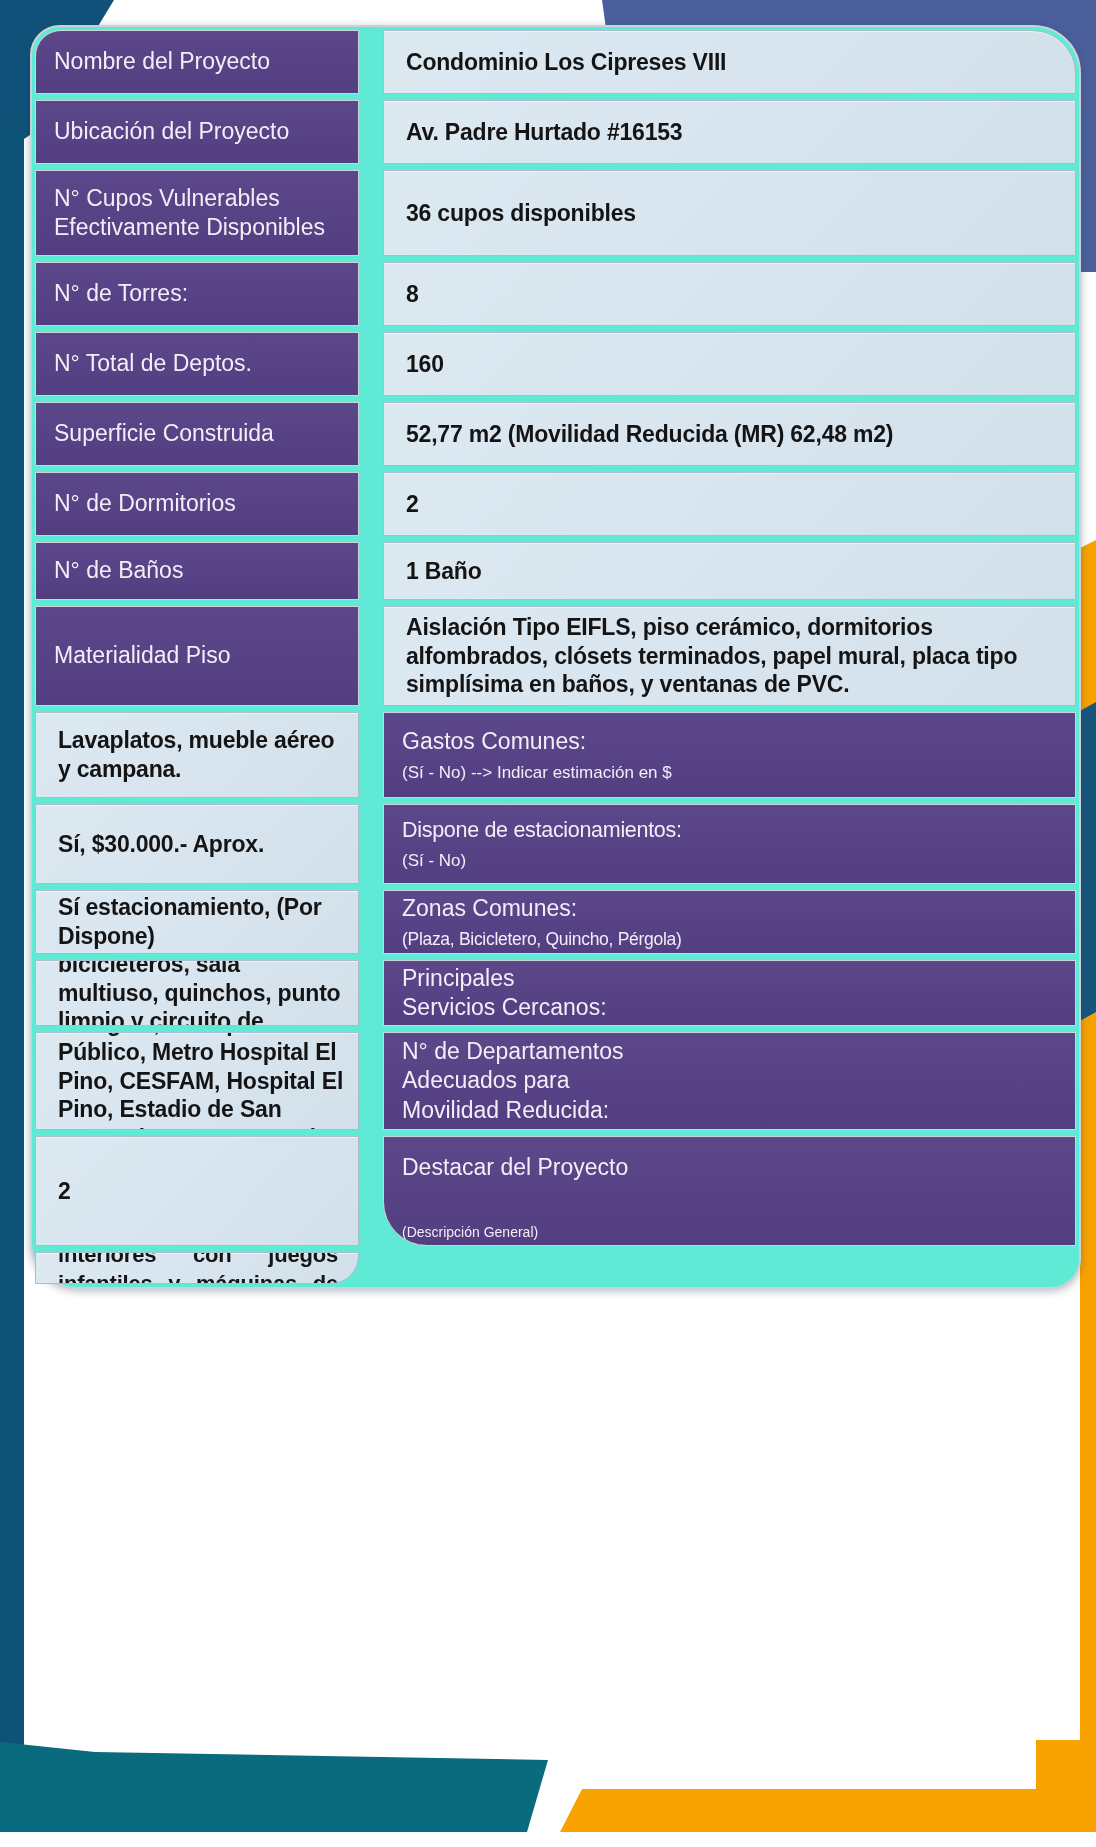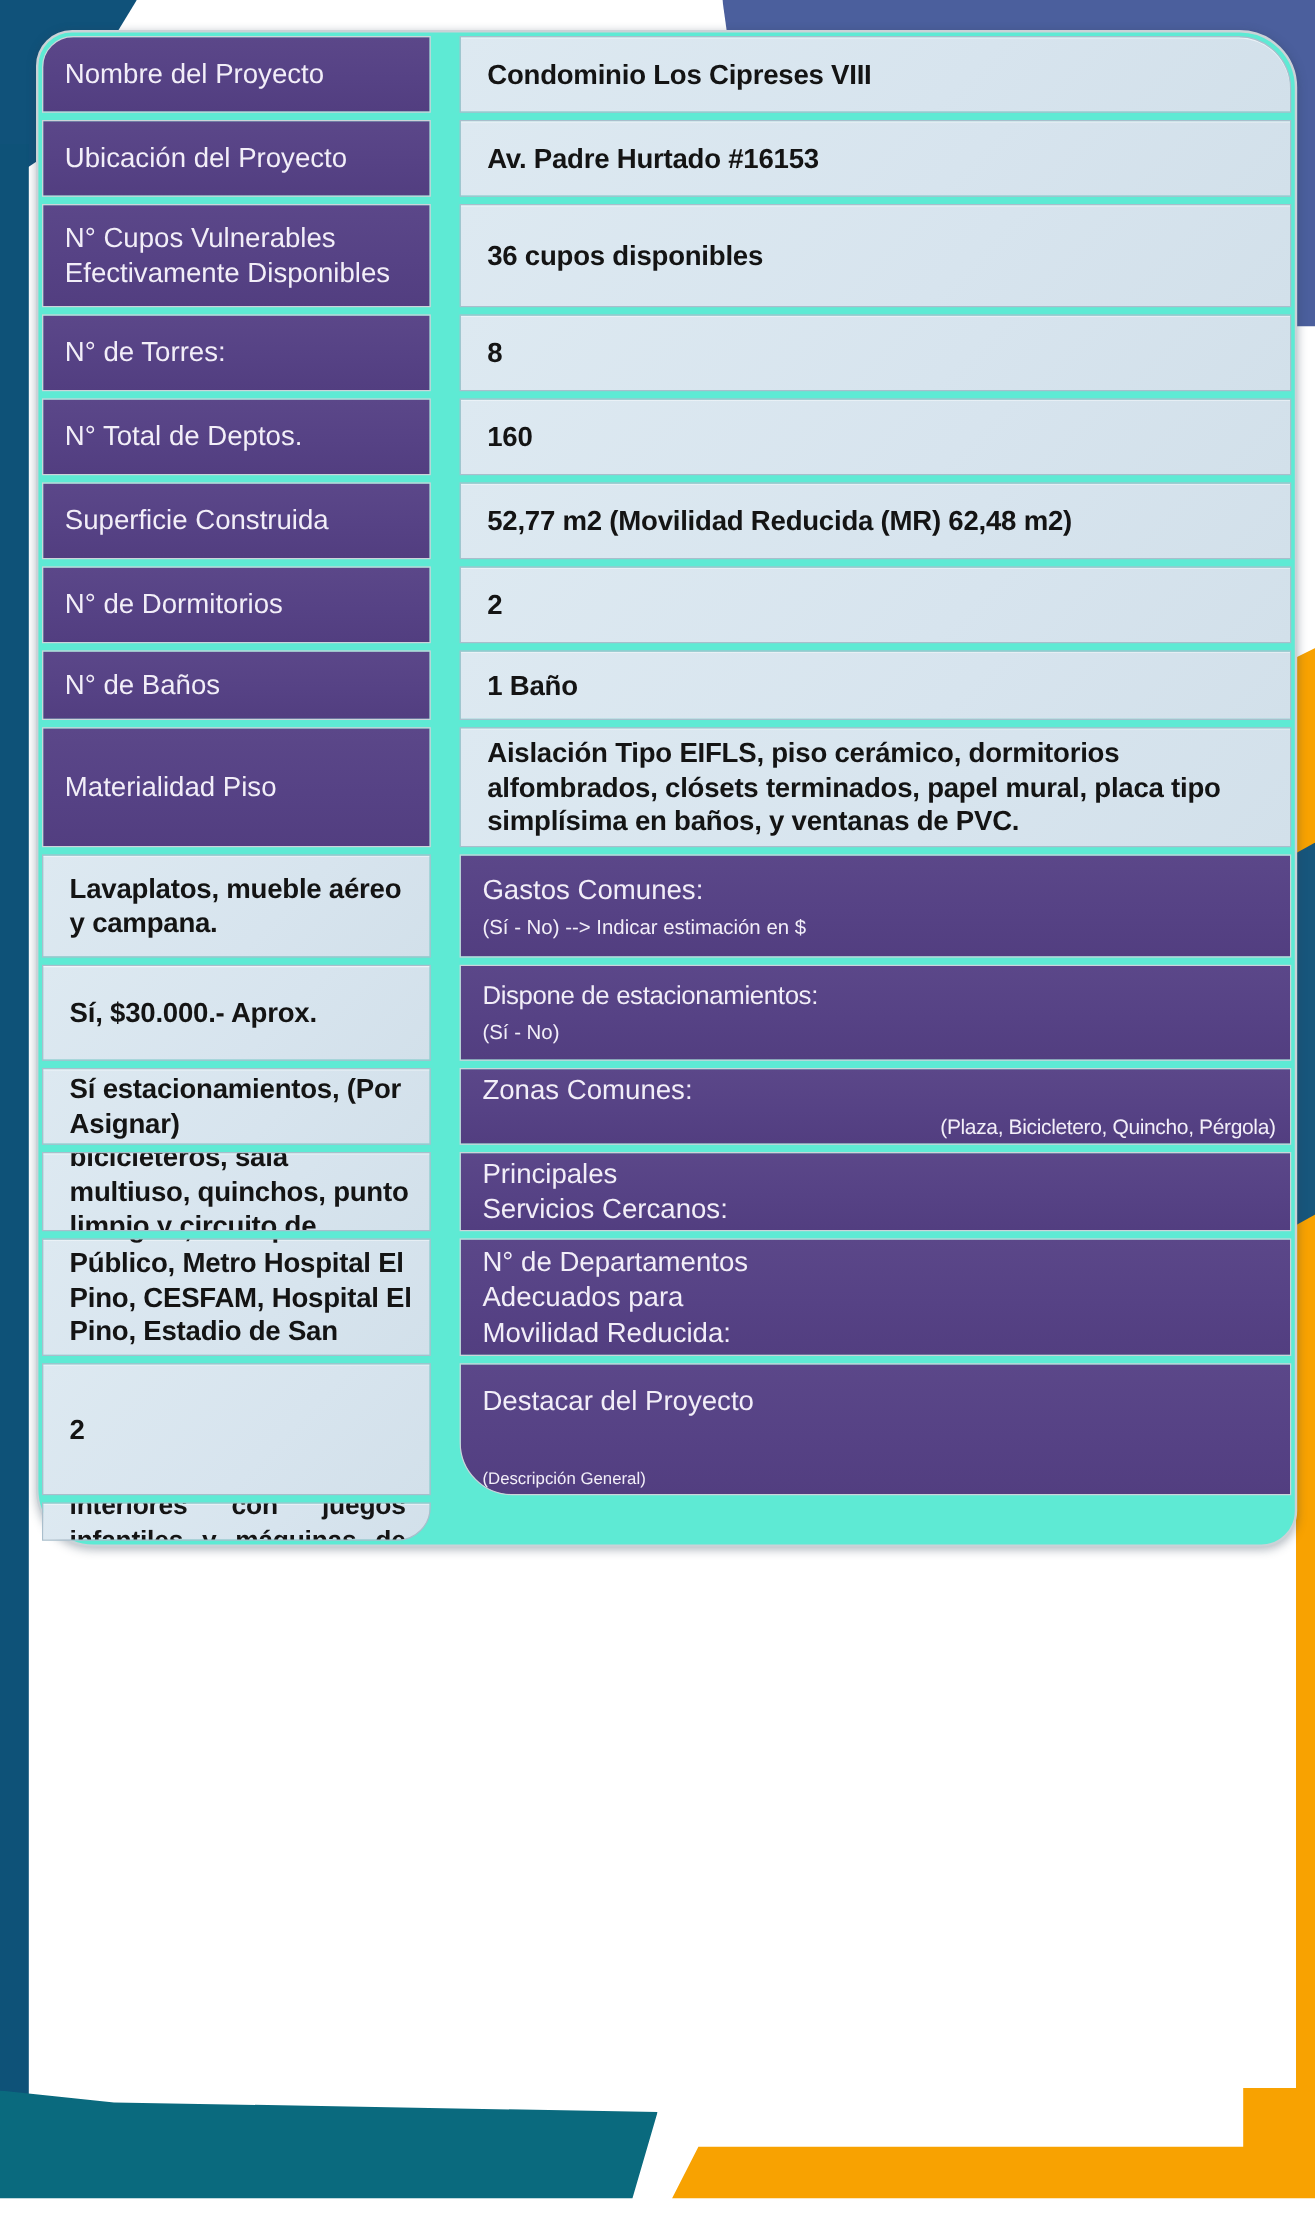--- a/index.html
+++ b/index.html
@@ -45,21 +45,21 @@
 
   
   .r1.cell-label{border-top-left-radius:26px;}
   .r1.cell-value{border-top-right-radius:44px;}
   .r16.cell-label{border-bottom-left-radius:44px;}
   .r16.cell-value{border-bottom-right-radius:28px;}
 
   
   .r11.cell-label .sub,.r12.cell-label .sub{font-size:17px;}
   .r12.cell-label .main{font-size:21.5px;letter-spacing:-0.3px;}
-  .r13.cell-label .sub{font-size:17.5px;letter-spacing:-0.3px;text-align:right;}
+  .r13.cell-label .sub{font-size:17.5px;letter-spacing:-0.3px;}
   .r9.cell-value,.r13.cell-value,.r14.cell-value{font-size:23px;}
   .r16.cell-label{justify-content:flex-end;}
   .r16.cell-label .main{line-height:1.95;}
   .r16.cell-label .sub{font-size:14px;margin-top:34px;}
   .r16.cell-value .val{text-align:justify;font-size:22px;line-height:1.34;letter-spacing:-0.2px;margin-top:32px;}
   .r16.cell-value{padding-right:20px;}
 </style>
 </head>
 <body>
 
@@ -155,21 +155,21 @@
   </div>
   <div class="cell cell-value r11">
     <span class="val">Sí, $30.000.- Aprox.</span>
   </div>
 
   <div class="cell cell-label r12">
     <span class="main">Dispone de estacionamientos:</span>
     <span class="sub">(Sí - No)</span>
   </div>
   <div class="cell cell-value r12">
-    <span class="val">Sí estacionamientos,  (Por Asignar)</span>
+    <span class="val">Sí estacionamiento,  (Por Dispone)</span>
   </div>
 
   <div class="cell cell-label r13">
     <span class="main">Zonas Comunes:</span>
     <span class="sub">(Plaza, Bicicletero, Quincho, Pérgola)</span>
   </div>
   <div class="cell cell-value r13">
     <span class="val">Portería, juegos infantiles, bicicleteros, sala multiuso, quinchos, punto limpio y circuito de ejercicios.</span>
   </div>
 

